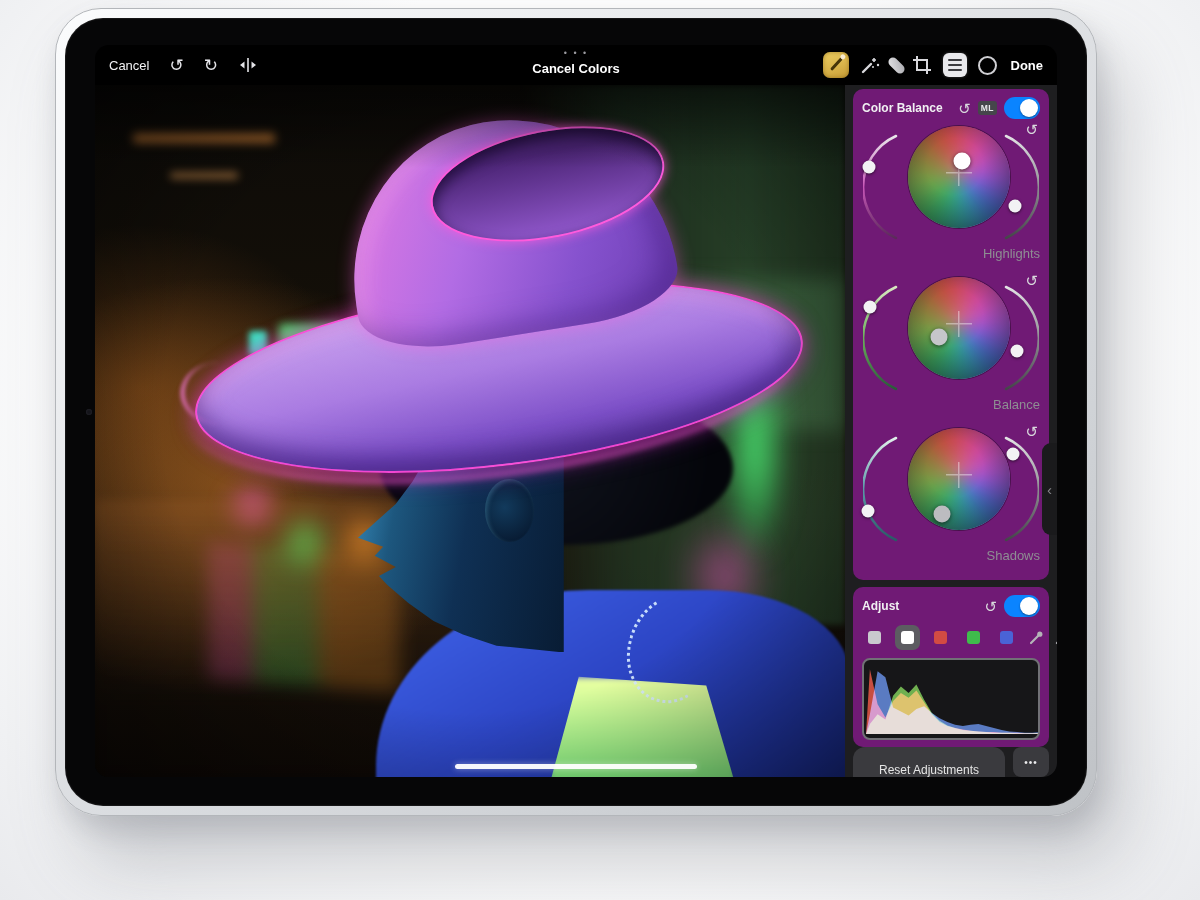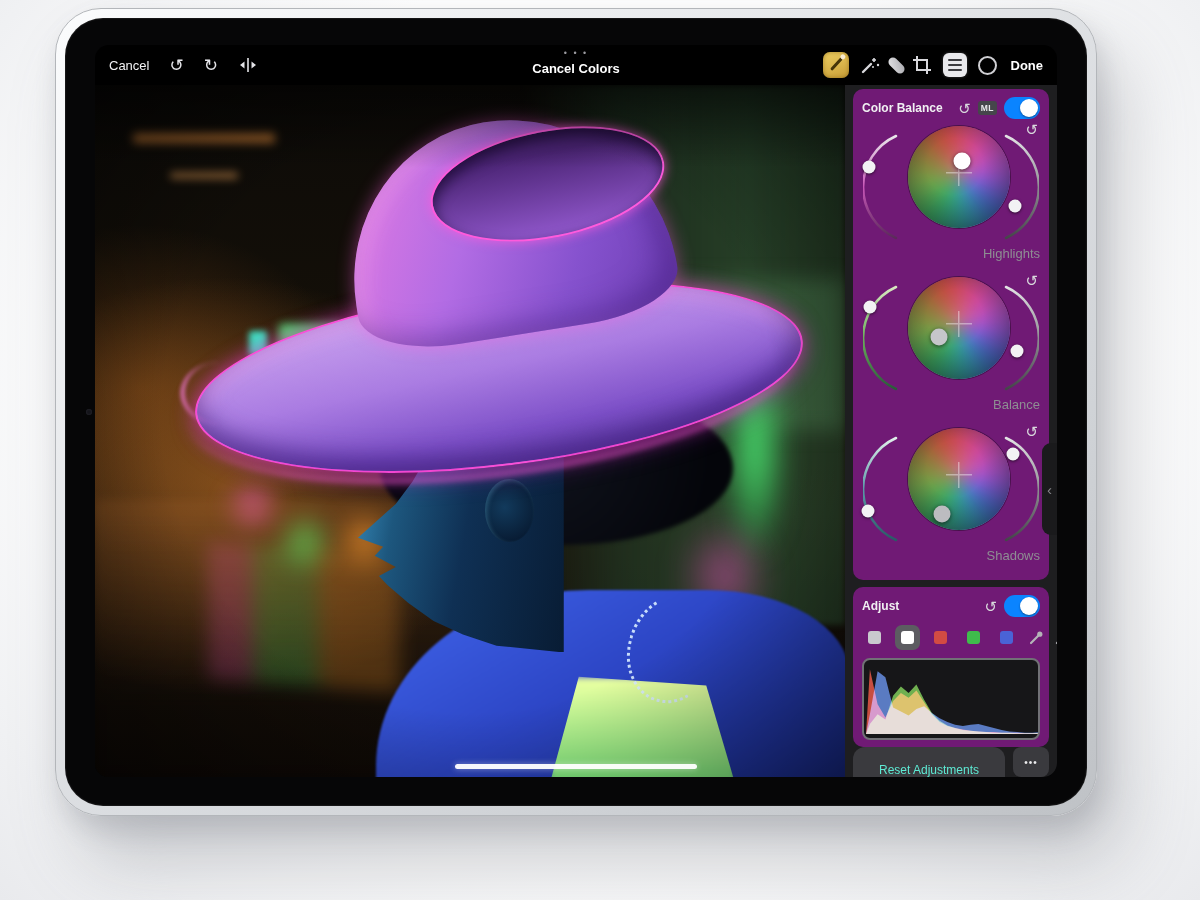--- a/index.html
+++ b/index.html
@@ -161,21 +161,21 @@
   .chan-btn{width:25px;height:25px;border-radius:7px;display:flex;align-items:center;justify-content:center;flex:none;}
   .chan-btn.selected{background:#5c5c61;}
   .chan-swatch{width:13px;height:13px;border-radius:3px;}
   .dropper{margin-left:1px;flex:none;}
   .histogram-box{height:78px;border:2px solid #717176;border-radius:8px;background:#161618;overflow:hidden;position:relative;}
   .histogram-box svg{position:absolute;left:2px;bottom:2px;}
   .hist-red{fill:rgba(228,72,52,.85);mix-blend-mode:screen;}
   .hist-green{fill:rgba(122,210,78,.8);mix-blend-mode:screen;}
   .hist-blue{fill:rgba(92,138,235,.8);mix-blend-mode:screen;}
   .bottom-row{margin-top:auto;display:flex;gap:8px;}
-  .reset-adjustments{flex:1;height:46px;border-radius:12px;background:#3a3a3e;color:#5eead4;font-size:12px;
+  .reset-adjustments{flex:1;height:46px;border-radius:12px;background:#3a3a3e;color:#e5e5e5;font-size:12px;
     display:flex;align-items:center;justify-content:center;}
   .more-btn{width:36px;height:30px;border-radius:8px;background:#3a3a3e;color:#ececee;font-size:10px;
     display:flex;align-items:center;justify-content:center;letter-spacing:1px;}
   svg{display:block;}
 </style>
 </head>
 <body>
 
 <div class="device">
   <div class="bezel">

